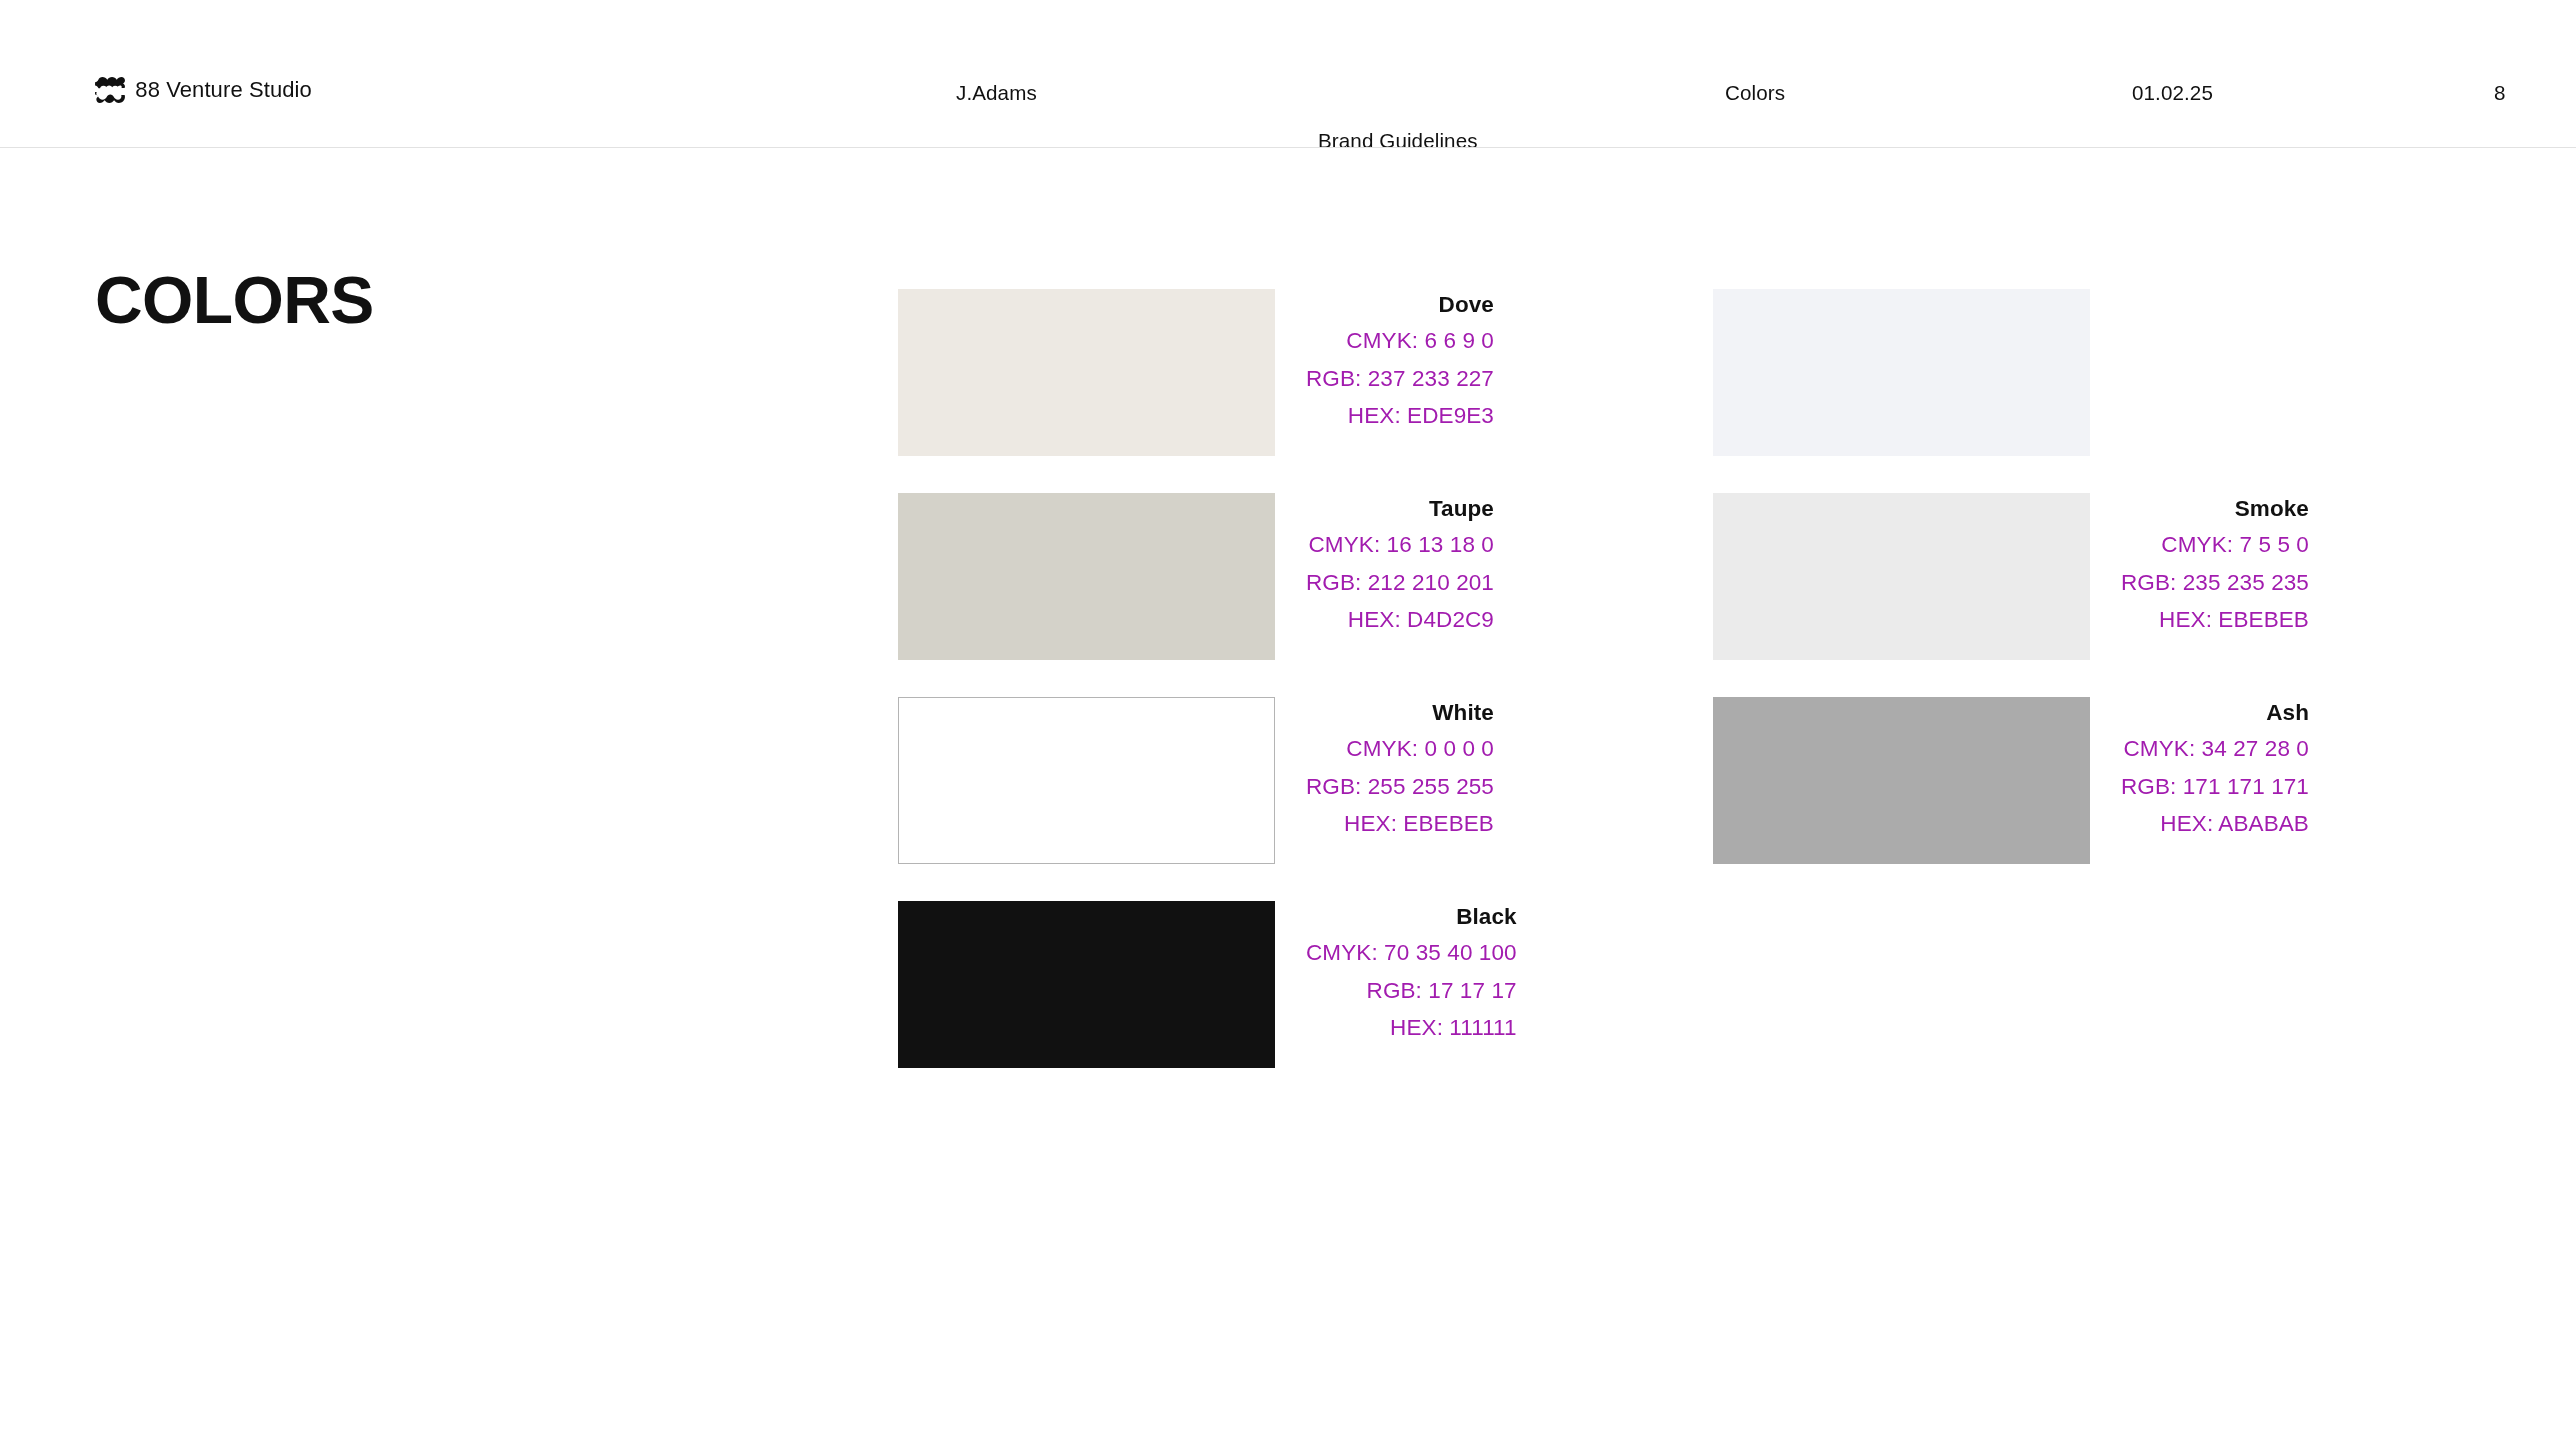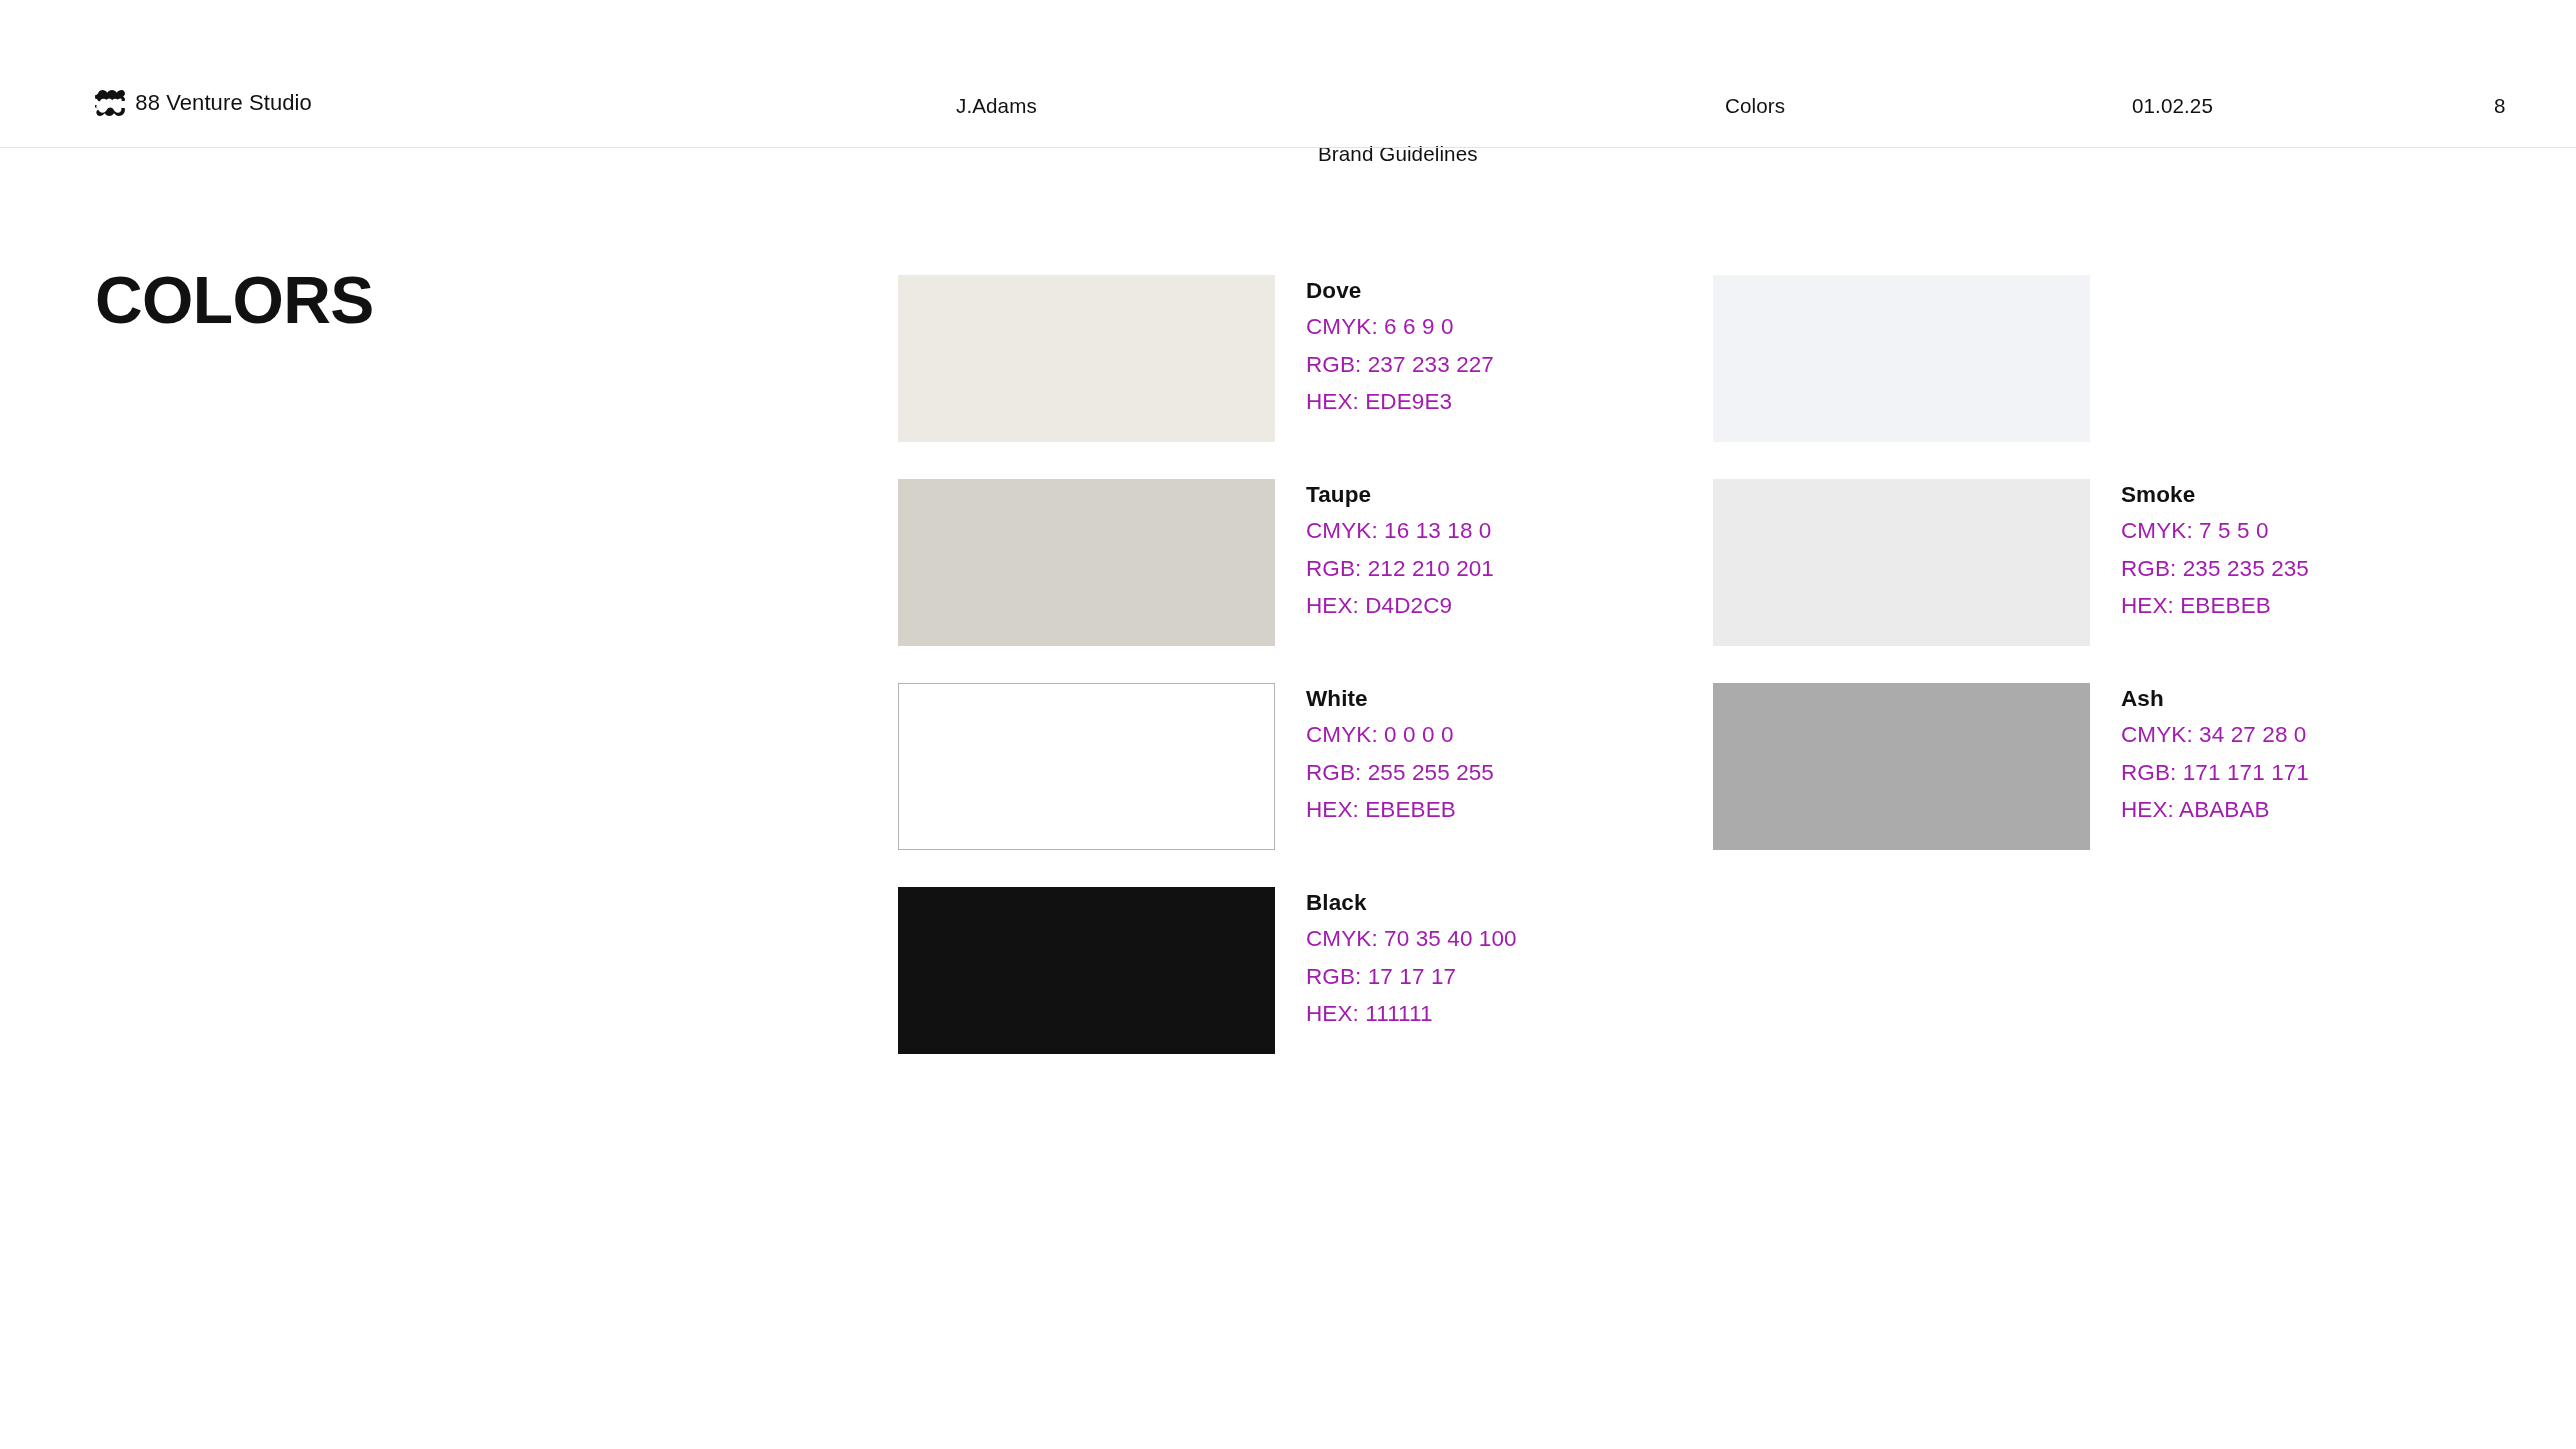--- a/index.html
+++ b/index.html
@@ -13,21 +13,21 @@
     font-family: "Liberation Sans", sans-serif;
     color: #111111;
     overflow: hidden;
     position: relative;
     -webkit-font-smoothing: antialiased;
   }
 
   
   .page-header {
     position: absolute;
-    top: 17px;
+    top: 4px;
     left: 0;
     width: 2576px;
     height: 147px;
     box-sizing: border-box;
   }
   .header-rule {
     position: absolute;
     top: 147px;
     left: 0;
     width: 2576px;
@@ -81,25 +81,26 @@
     letter-spacing: -0.6px;
     line-height: 1;
     color: #111111;
     margin: 0;
   }
 
   
   .palette {
     position: absolute;
     left: 898px;
-    top: 275px;
+    top: 289px;
     width: 1501px;
     display: grid;
     grid-template-columns: 815px 686px;
     grid-auto-rows: 204px;
+    text-align: right;
   }
   .swatch-entry {
     display: flex;
     align-items: flex-start;
   }
   .swatch-chip {
     width: 377px;
     height: 167px;
     flex: 0 0 auto;
     box-sizing: border-box;

